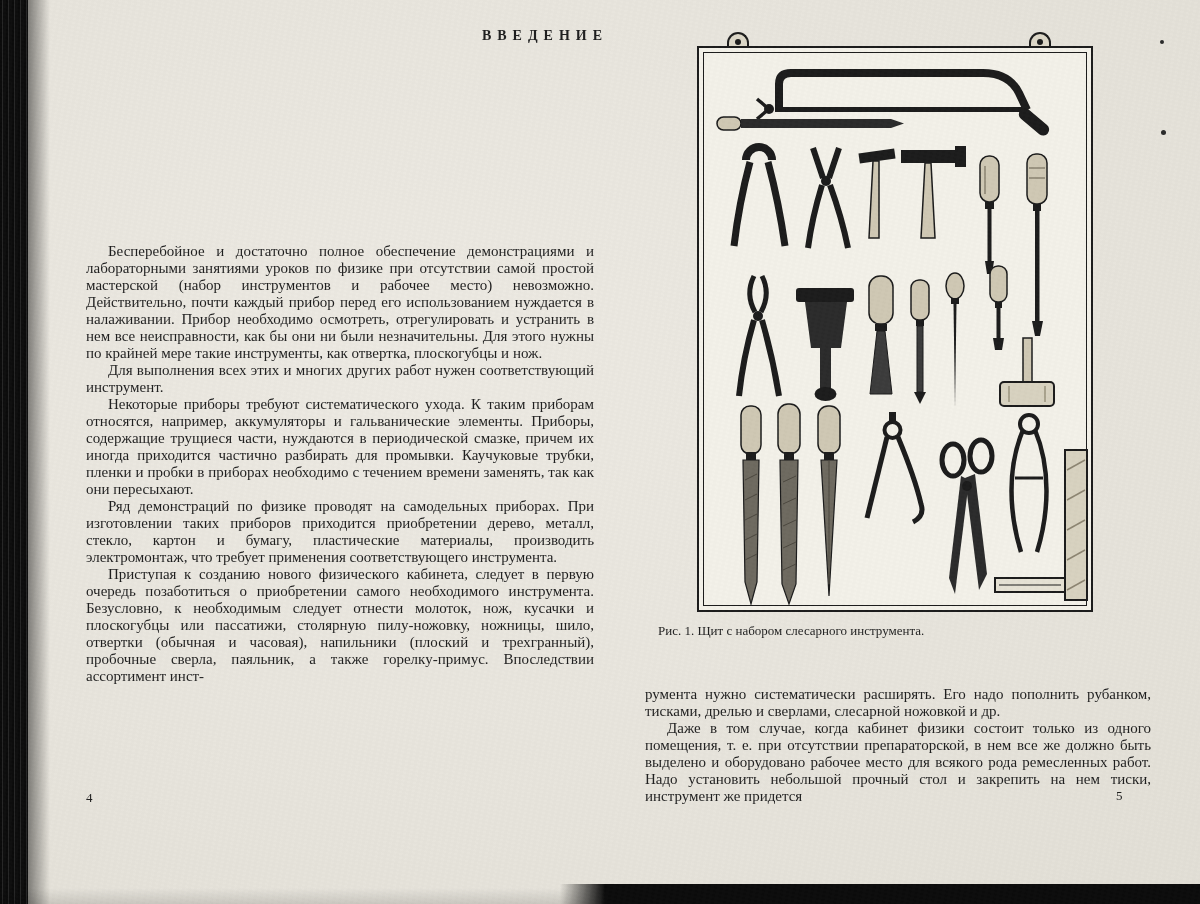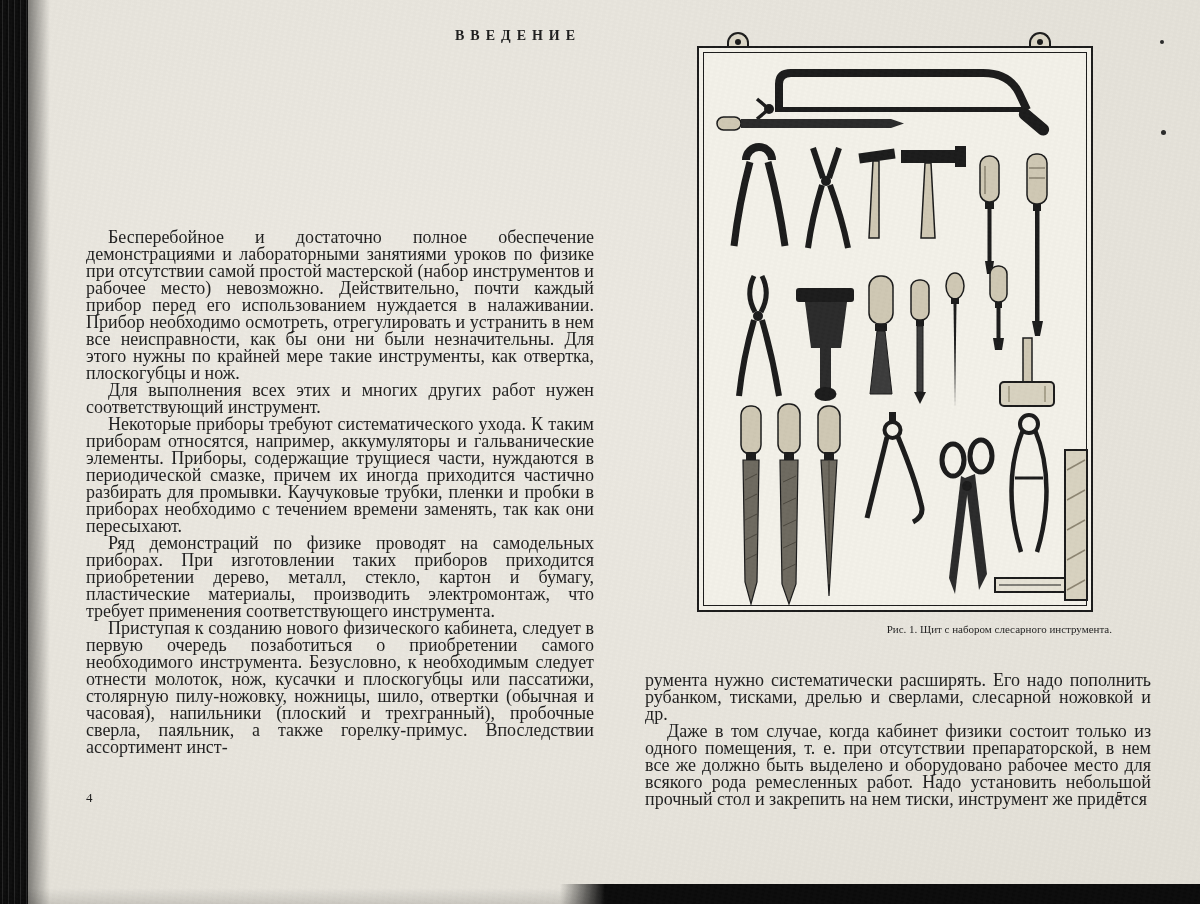--- a/index.html
+++ b/index.html
@@ -29,26 +29,26 @@
   .bottom-smudge{
     position:absolute;left:0;top:888px;width:600px;height:16px;
     background:linear-gradient(180deg,rgba(0,0,0,0),rgba(0,0,0,.12));
   }
   .speck{position:absolute;background:#2a2a2a;border-radius:50%;}
   .s1{left:1160px;top:40px;width:4px;height:4px;}
   .s2{left:1161px;top:130px;width:5px;height:5px;}
 
   .running-head{
     position:absolute;left:455px;top:28px;width:180px;
-    font-size:14px;font-weight:bold;letter-spacing:6px;text-align:left;
+    font-size:14px;font-weight:bold;letter-spacing:6px;text-align:center;
   }
   .text-col{
     position:absolute;text-align:justify;
-    font-size:18px;line-height:17px;
-    hyphens:auto;-webkit-hyphens:auto;
+    font-size:15px;line-height:17px;
+    hyphens:auto;margin-top:14px;-webkit-hyphens:auto;
   }
   .text-col.left{left:86px;top:229px;width:508px;}
   .text-col.right{left:645px;top:672px;width:506px;}
   .para{margin:0;text-indent:22px;}
   .text-col.cont .para:first-child{text-indent:0;}
   .page-num{position:absolute;font-size:13px;}
   .page-num.left{left:86px;top:790px;}
   .page-num.right{left:1116px;top:788px;}
 
   
@@ -65,22 +65,22 @@
     background:#ddd8c8;border:2px solid #1c1c1c;border-bottom:none;
     border-radius:11px 11px 0 0;box-sizing:border-box;
   }
   .tab::after{
     content:'';position:absolute;left:50%;top:5px;transform:translateX(-50%);
     width:6px;height:6px;border-radius:50%;background:#1c1c1c;
   }
   .tab-l{left:727px;}
   .tab-r{left:1029px;}
   .caption{
-    position:absolute;left:716px;top:623px;width:396px;
-    font-size:11px;text-align:right;
+    position:absolute;left:658px;top:623px;width:396px;
+    font-size:13px;text-align:left;
   }
 
   
   .grain{
     position:absolute;inset:0;pointer-events:none;opacity:.5;
     background:
       repeating-linear-gradient(13deg,rgba(0,0,0,.012) 0 2px,rgba(255,255,255,.012) 2px 4px),
       repeating-linear-gradient(101deg,rgba(0,0,0,.01) 0 3px,rgba(255,255,255,.01) 3px 6px);
   }
 </style>

